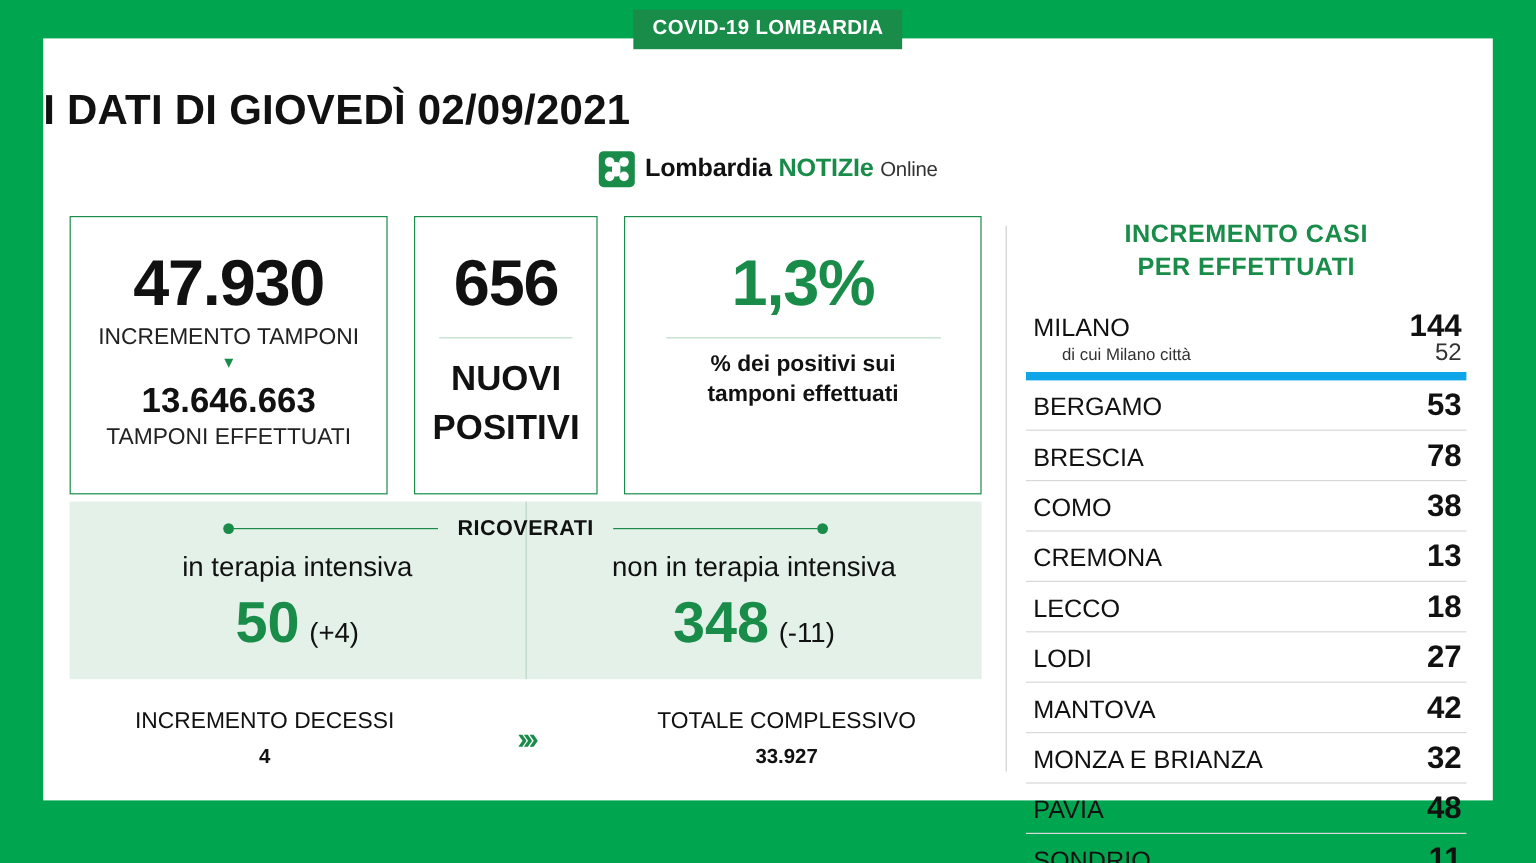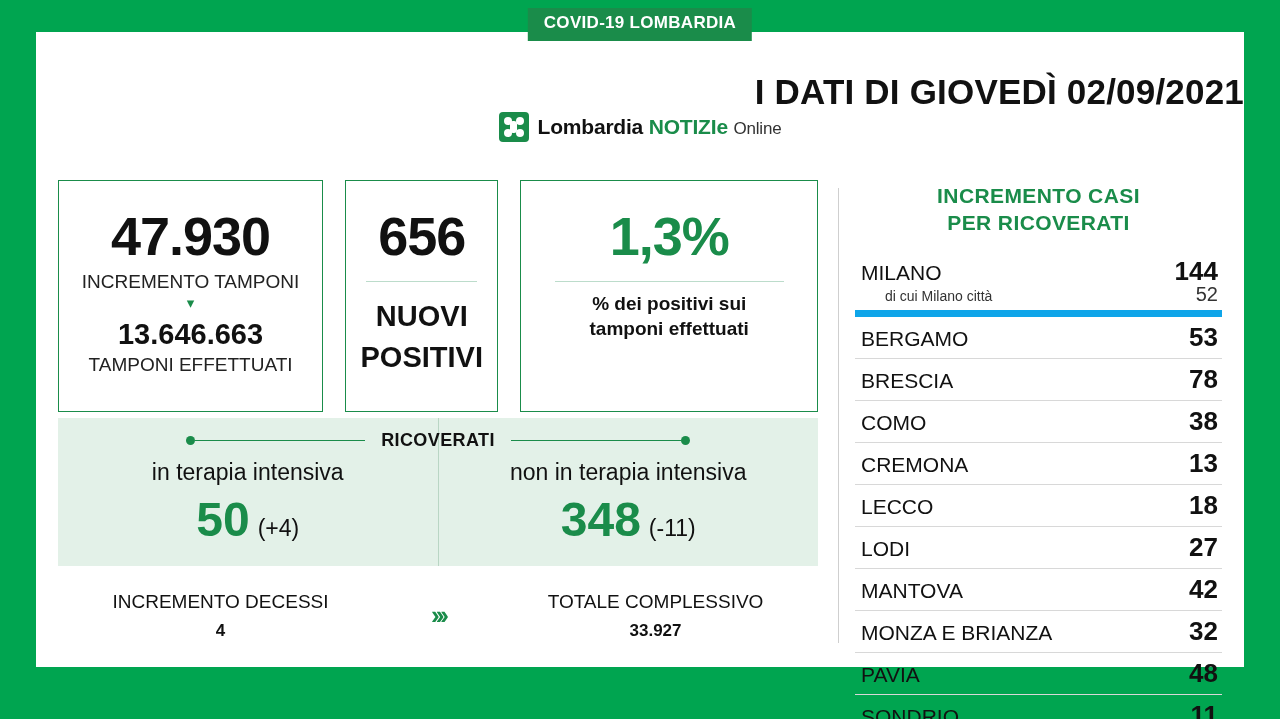--- a/index.html
+++ b/index.html
@@ -22,29 +22,29 @@
     top: -24px;
     background: #1a8c4a;
     color: #ffffff;
     font-weight: bold;
     font-size: 17px;
     letter-spacing: 0.3px;
     padding: 5px 16px 8px 16px;
     white-space: nowrap;
   }
   .title {
-    text-align: right;
+    text-align: left;
     margin-top: 40px;
     font-size: 35px;
     font-weight: bold;
     color: #111111;
     letter-spacing: 0.2px;
-    margin-left: 48px;
   }
   .logo-row {
+    margin-top: 14px;
     display: flex;
     align-items: center;
     justify-content: center;
     gap: 9px;
   }
   .logo-mark {
     width: 30px; height: 30px;
     background: #1a8c4a;
     border-radius: 4px;
     position: relative;
@@ -259,21 +259,21 @@
           <div class="br-value">33.927</div>
         </div>
       </div>
     </div>
 
     <div class="divider-v"></div>
 
     <div class="right-col">
       <div class="prov-title">
         <div>INCREMENTO CASI</div>
-        <div>PER RICOVERATI</div>
+        <div>PER EFFETTUATI</div>
       </div>
 
       <div class="prov-list">
         <div class="prov-row" style="border-bottom:none;padding-bottom:0;">
           <span class="prov-name">MILANO</span>
           <span class="prov-val">144</span>
         </div>
         <div class="prov-sub">
           <span class="prov-sub-name">di cui Milano città</span>
           <span class="prov-sub-val">52</span>

